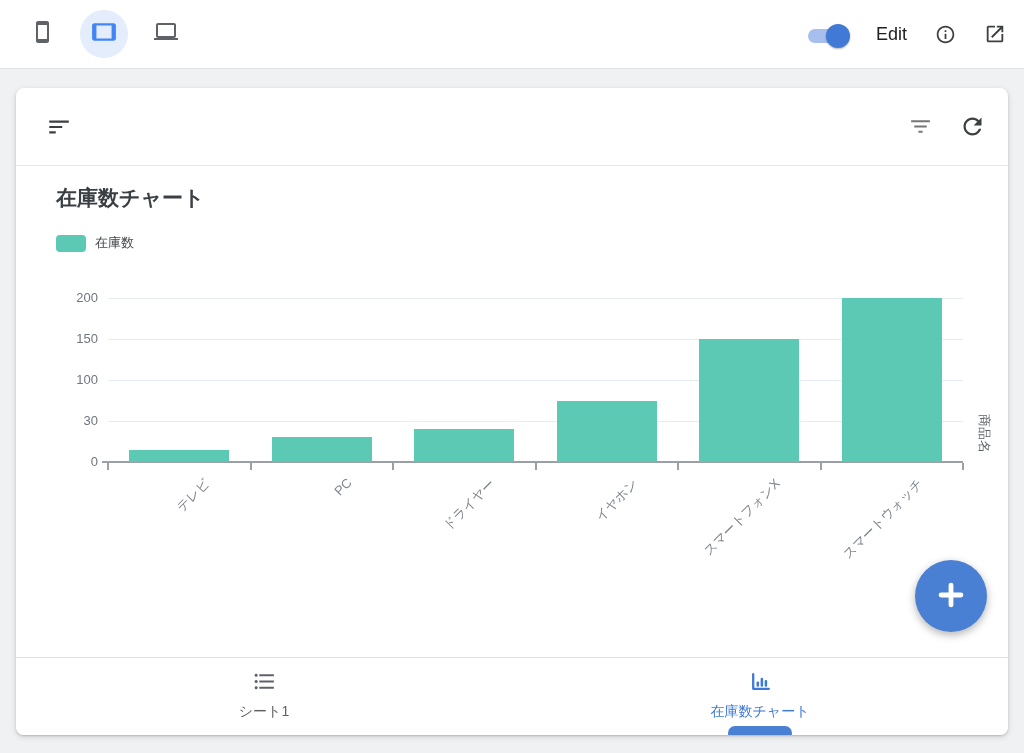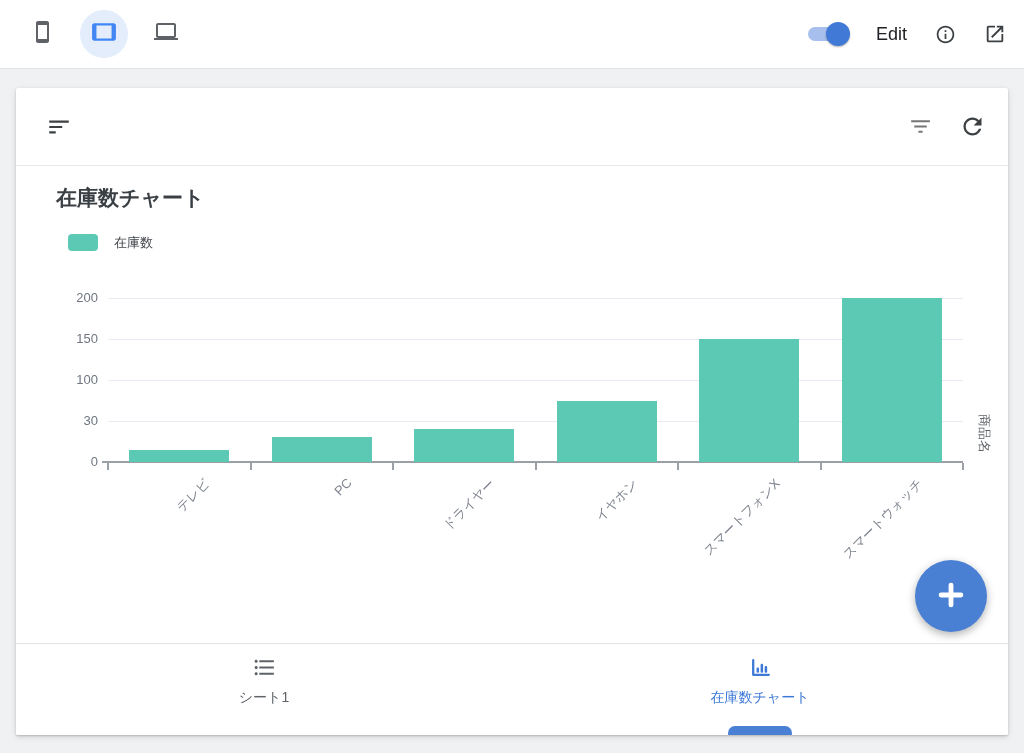--- a/index.html
+++ b/index.html
@@ -18,52 +18,52 @@
     display:flex; align-items:center; justify-content:space-between;
     padding:0 18px;
   }
   .device-group { display:flex; align-items:center; gap:14px; }
   .dev-btn {
     width:48px; height:48px; border-radius:50%;
     display:flex; align-items:center; justify-content:center;
     cursor:pointer; background:transparent;
   }
   .dev-btn.selected { background:#e4edfb; }
-  .edit-group { display:flex; align-items:center; gap:28px; }
+  .edit-group { display:flex; align-items:flex-end; gap:28px; }
   .toggle { position:relative; width:40px; height:18px; cursor:pointer; }
   .toggle .track { position:absolute; left:0; top:2px; width:40px; height:14px; border-radius:7px; background:#a6bfec; }
   .toggle .thumb { position:absolute; right:-2px; top:-3px; width:24px; height:24px; border-radius:50%; background:#4079d6; box-shadow:0 1px 2px rgba(0,0,0,.3); }
   .edit-label { font-size:18px; color:#202124; }
   .icon-btn { display:flex; align-items:center; justify-content:center; cursor:pointer; }
 
   
   .card {
     position:absolute; left:16px; top:88px; width:992px; height:647px;
-    background:#ffffff; border-radius:2px;
+    background:#ffffff; border-radius:8px;
     box-shadow:0 1px 2px rgba(0,0,0,.18), 0 2px 6px rgba(0,0,0,.12);
     overflow:hidden;
   }
   .card-toolbar {
     position:absolute; left:0; top:0; width:100%; height:78px;
     border-bottom:1px solid #e8e8e8;
     display:flex; align-items:center; justify-content:space-between;
     padding:0 22px 0 30px;
   }
   .card-toolbar-right { display:flex; align-items:center; gap:26px; }
 
   .view-title { position:absolute; left:40px; top:96px; font-size:21px; color:#3a3f44; }
   .data-btn {
     position:absolute; right:21px; top:95px; width:110px; height:41px;
     background:#5b8ed8; border:none; border-radius:4px;
     color:#ffffff; font-size:16px; font-weight:bold;
     font-family:"Liberation Sans",sans-serif;
     display:flex; align-items:center; justify-content:center; cursor:pointer;
     box-shadow:0 1px 2px rgba(0,0,0,.15);
   }
-  .legend-row { position:absolute; left:52px; top:146px; display:flex; align-items:flex-start; gap:16px; }
+  .legend-row { position:absolute; left:40px; top:146px; display:flex; align-items:flex-end; gap:9px; }
   .legend-swatch { width:30px; height:17px; border-radius:4px; }
   .legend-label { font-size:13px; color:#42464b; }
 
   
   .chart-wrap { position:absolute; left:92px; top:210px; width:855px; height:164px; }
   .gridline { position:absolute; left:0; width:100%; height:1px; background:#e7ebf3; }
   .axis-line { position:absolute; left:-6px; right:0; width:861px; height:2px; background:#9aa0a6; }
   .y-tick-label {
     position:absolute; left:-66px; width:56px; text-align:right;
     font-size:13px; color:#6f7680;
@@ -84,21 +84,21 @@
   
   .fab {
     position:absolute; left:899px; top:472px; width:72px; height:72px;
     border-radius:50%; background:#4a80d4; border:none; cursor:pointer;
     display:flex; align-items:center; justify-content:center;
     box-shadow:0 3px 8px rgba(0,0,0,.3);
   }
 
   
   .tab-bar {
-    position:absolute; left:0; bottom:0; width:100%; height:92px;
+    position:absolute; left:0; bottom:0; width:100%; height:78px;
     border-top:1px solid #e2e3e5; background:#fff;
     display:flex;
   }
   .tab {
     flex:1; position:relative; cursor:pointer;
     display:flex; flex-direction:column; align-items:center;
     padding-top:11px; gap:5px;
   }
   .tab .tab-label { font-size:14px; color:#5f6368; }
   .tab.active .tab-label { color:#3d79d6; }

